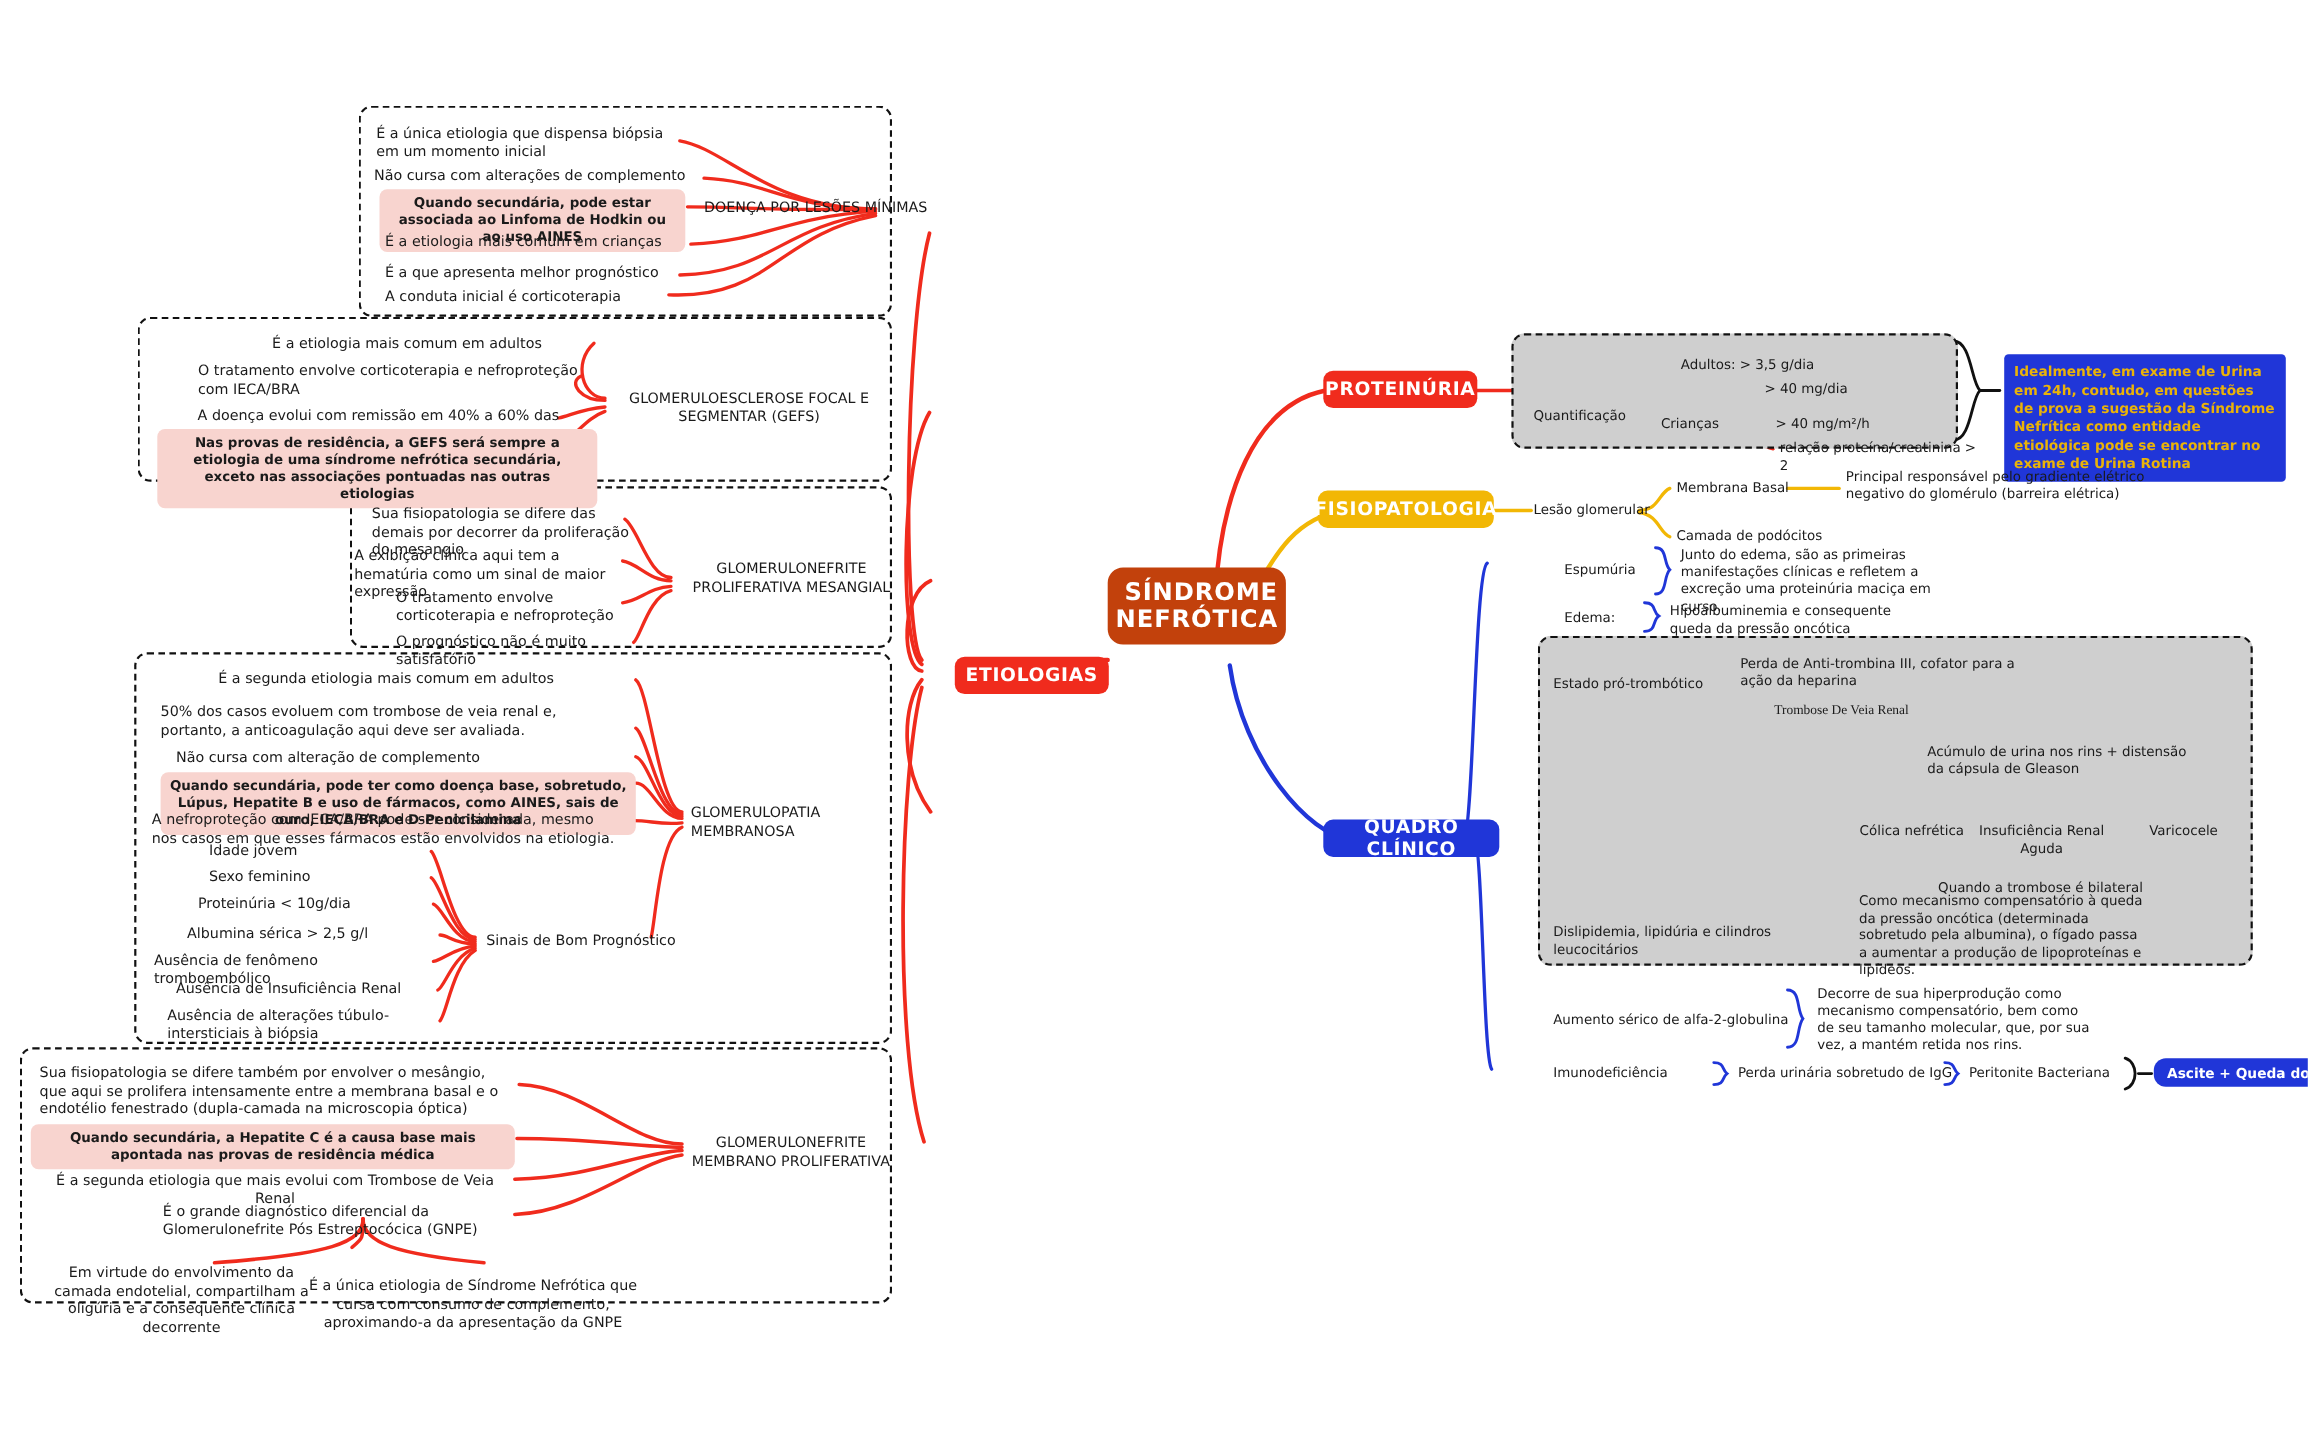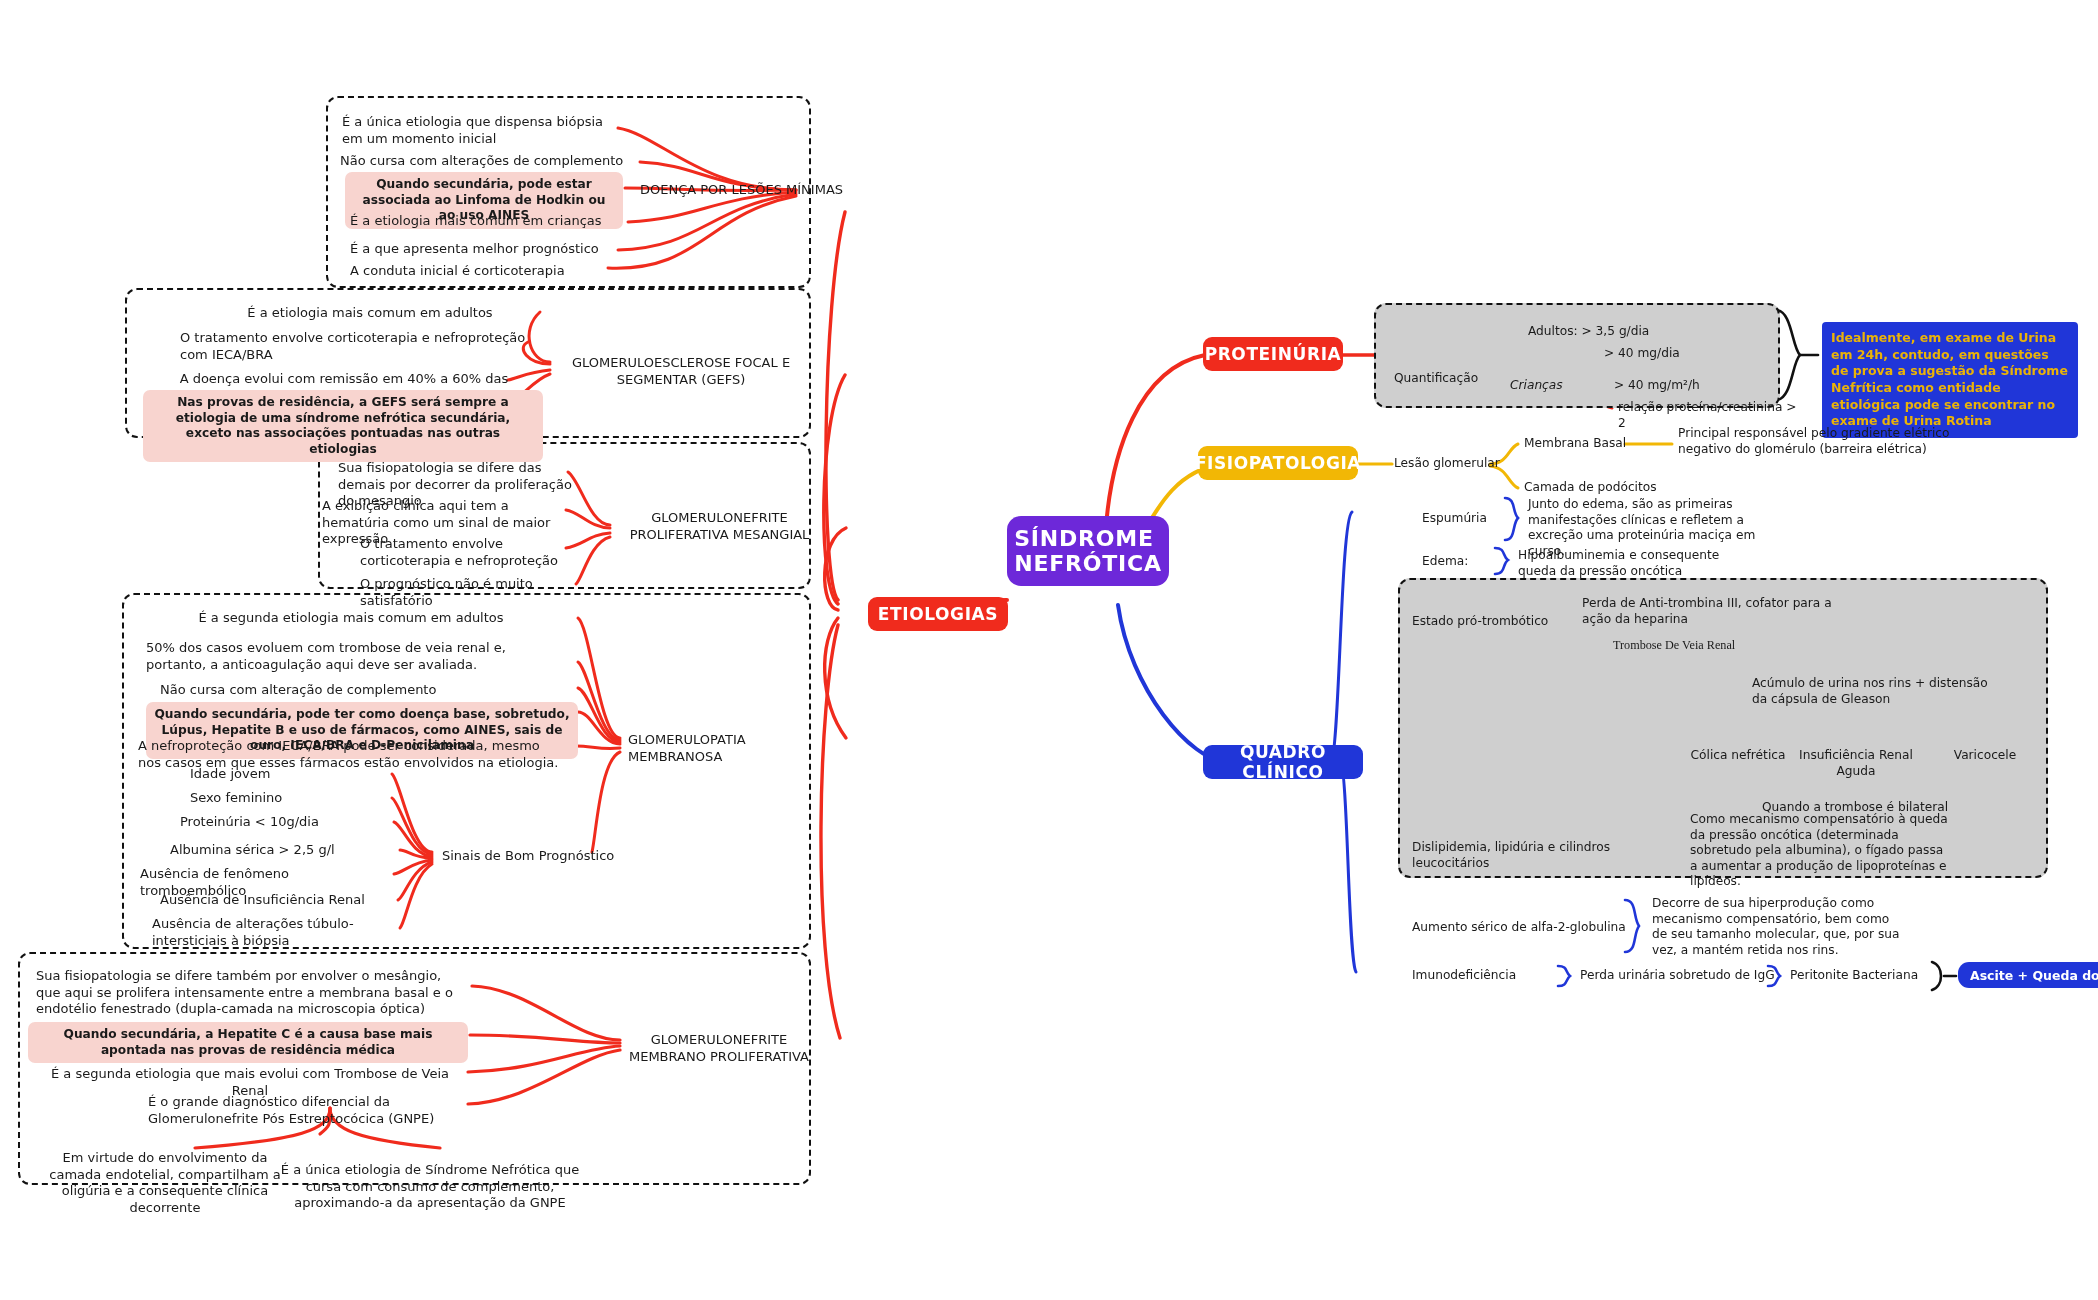--- a/index.html
+++ b/index.html
@@ -5,22 +5,22 @@
   html,body{margin:0;padding:0;background:#ffffff;}
   body{width:2098px;height:1300px;position:relative;overflow:hidden;
        font-family:"DejaVu Sans","Liberation Sans",sans-serif;color:#1a1a1a;}
   #canvas{position:absolute;inset:0;width:2098px;height:1300px;}
   svg.links{position:absolute;left:0;top:0;width:2098px;height:1300px;pointer-events:none;}
 
   .node{position:absolute;box-sizing:border-box;}
   .txt{position:absolute;box-sizing:border-box;line-height:1.28;}
 
   
-  .root{background:#6d28d9;color:#fff;border-radius:14px;
-        display:flex;align-items:center;justify-content:center;text-align:left;
+  .root{background:#c2410c;color:#fff;border-radius:14px;
+        display:flex;align-items:center;justify-content:center;text-align:right;
         font-weight:700;letter-spacing:.8px;font-size:22px;padding:10px 16px;}
 
   
   .pill{border-radius:9px;color:#fff;font-weight:700;letter-spacing:.6px;
         display:flex;align-items:center;justify-content:center;text-align:center;
         font-size:17px;padding:6px 14px;}
   .pill.red{background:#f02b1d;}
   .pill.yellow{background:#f2b705;color:#ffffff;}
   .pill.blue{background:#2036d8;}
   .note-blue{background:#2036d8;color:#eab308;border-radius:4px;font-size:12.5px;
@@ -234,21 +234,21 @@
   <div class="txt fs13 l" style="left:36px;top:968px;width:428px;">Sua fisiopatologia se difere também por envolver o mesângio, que aqui se prolifera intensamente entre a membrana basal e o endotélio fenestrado (dupla-camada na microscopia óptica)</div>
   <div class="txt fs12 c hl" style="left:28px;top:1022px;width:440px;padding:5px 8px;">Quando secundária, a Hepatite C é a causa base mais apontada nas provas de residência médica</div>
   <div class="txt fs13 c" style="left:40px;top:1066px;width:420px;">É a segunda etiologia que mais evolui com Trombose de Veia Renal</div>
   <div class="txt fs13 l" style="left:148px;top:1094px;width:312px;">É o grande diagnóstico diferencial da Glomerulonefrite Pós Estreptocócica (GNPE)</div>
   <div class="txt fs13 c" style="left:618px;top:1032px;width:202px;">GLOMERULONEFRITE MEMBRANO PROLIFERATIVA</div>
   <div class="txt fs13 c" style="left:40px;top:1150px;width:250px;">Em virtude do envolvimento da camada endotelial, compartilham a oligúria e a consequente clínica decorrente</div>
   <div class="txt fs13 c" style="left:280px;top:1150px;width:300px;margin-top:12px;">É a única etiologia de Síndrome Nefrótica que cursa com consumo de complemento, aproximando-a da apresentação da GNPE</div>
 
   <div class="txt fs12 l" style="left:1394px;top:347px;width:100px;margin-top:24px;">Quantificação</div>
   <div class="txt fs12 l" style="left:1528px;top:324px;width:180px;">Adultos: &gt; 3,5 g/dia</div>
-  <div class="txt fs12 l" style="left:1510px;top:378px;width:70px;font-style:italic;">Crianças</div>
+  <div class="txt fs12 l" style="left:1510px;top:378px;width:70px;">Crianças</div>
   <div class="txt fs12 l" style="left:1604px;top:346px;width:140px;">&gt; 40 mg/dia</div>
   <div class="txt fs12 l" style="left:1614px;top:378px;width:140px;">&gt; 40 mg/m²/h</div>
   <div class="txt fs12 l" style="left:1618px;top:400px;width:180px;">relação proteína/creatinina &gt; 2</div>
   <div class="node note-blue" style="left:1822px;top:322px;width:256px;">
     <span>Idealmente, em exame de Urina em 24h, contudo, em questões de prova a sugestão da Síndrome Nefrítica como entidade etiológica pode se encontrar no exame de Urina Rotina</span>
   </div>
 
   <div class="txt fs12 l" style="left:1394px;top:456px;width:110px;">Lesão glomerular</div>
   <div class="txt fs12 l" style="left:1524px;top:436px;width:120px;">Membrana Basal</div>
   <div class="txt fs12 l" style="left:1678px;top:426px;width:300px;">Principal responsável pelo gradiente elétrico negativo do glomérulo (barreira elétrica)</div>

